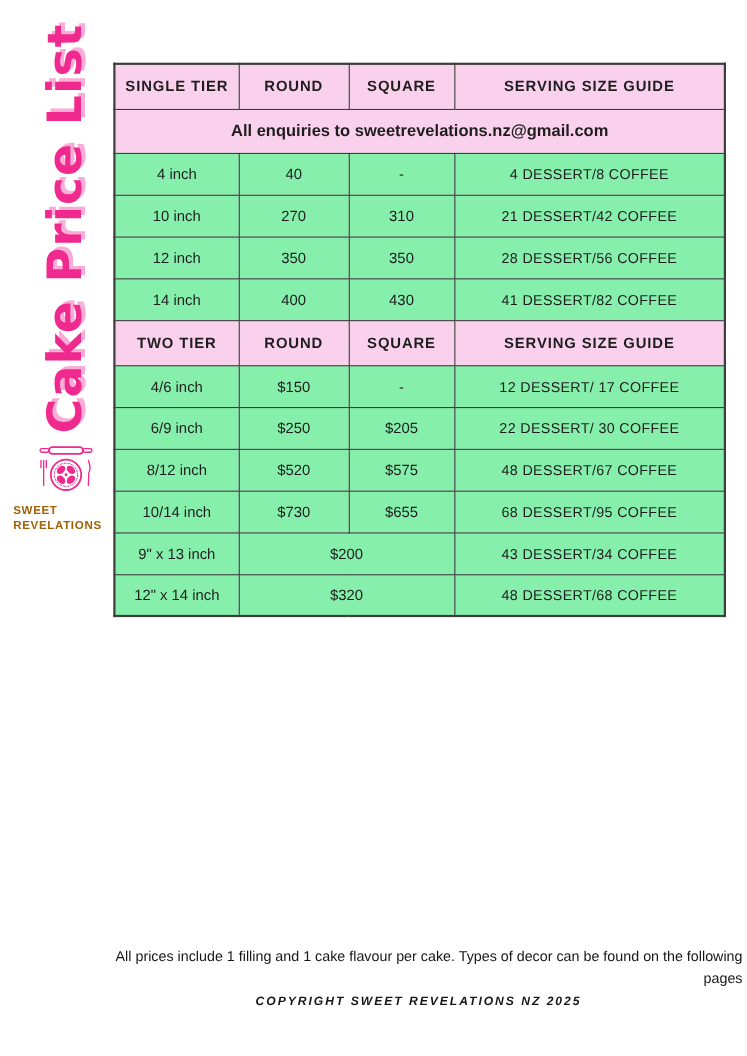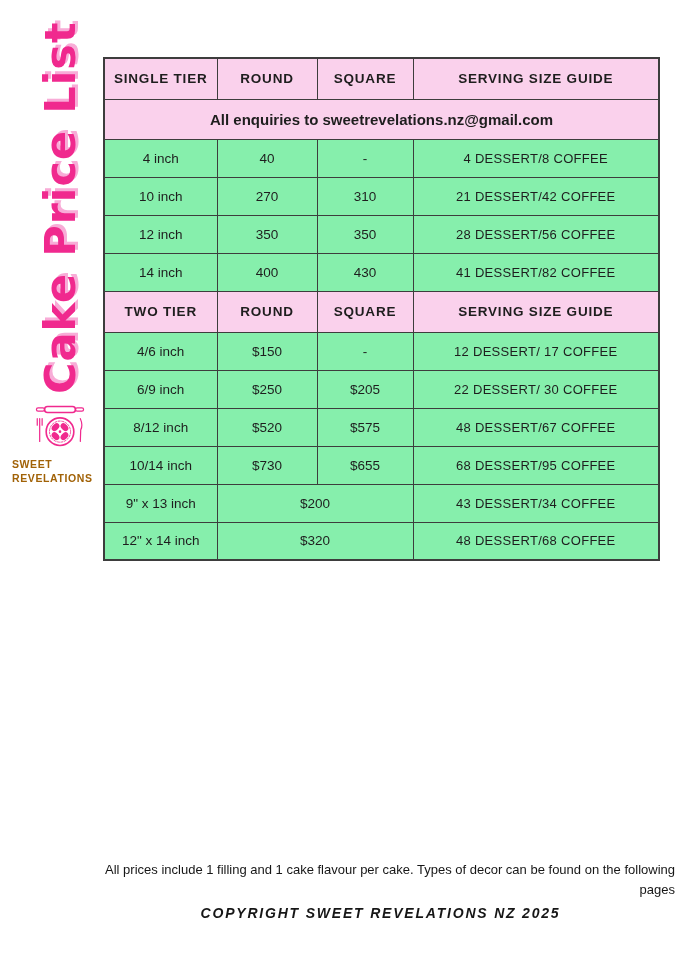--- a/index.html
+++ b/index.html
@@ -101,21 +101,21 @@
     line-height: 1.5;
     color: #161616;
     margin-top: 36px;
   }
   .copyright {
     position: absolute;
     left: 103px;
     top: 905px;
     width: 555px;
     text-align: center;
-    font-size: 14px;
+    font-size: 11px;
     font-weight: bold;
     font-style: italic;
     letter-spacing: 1.8px;
     color: #161616;
   }
 </style>
 </head>
 <body>
 
 <div class="page">

